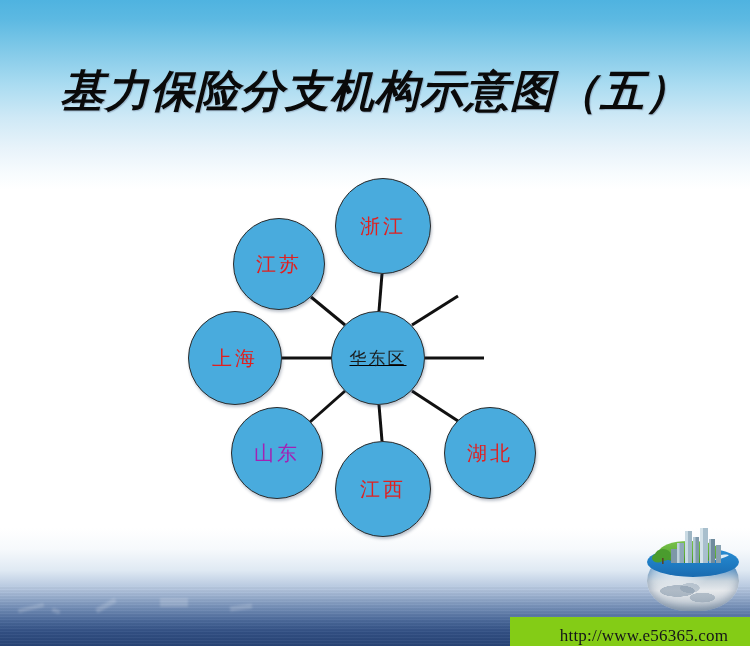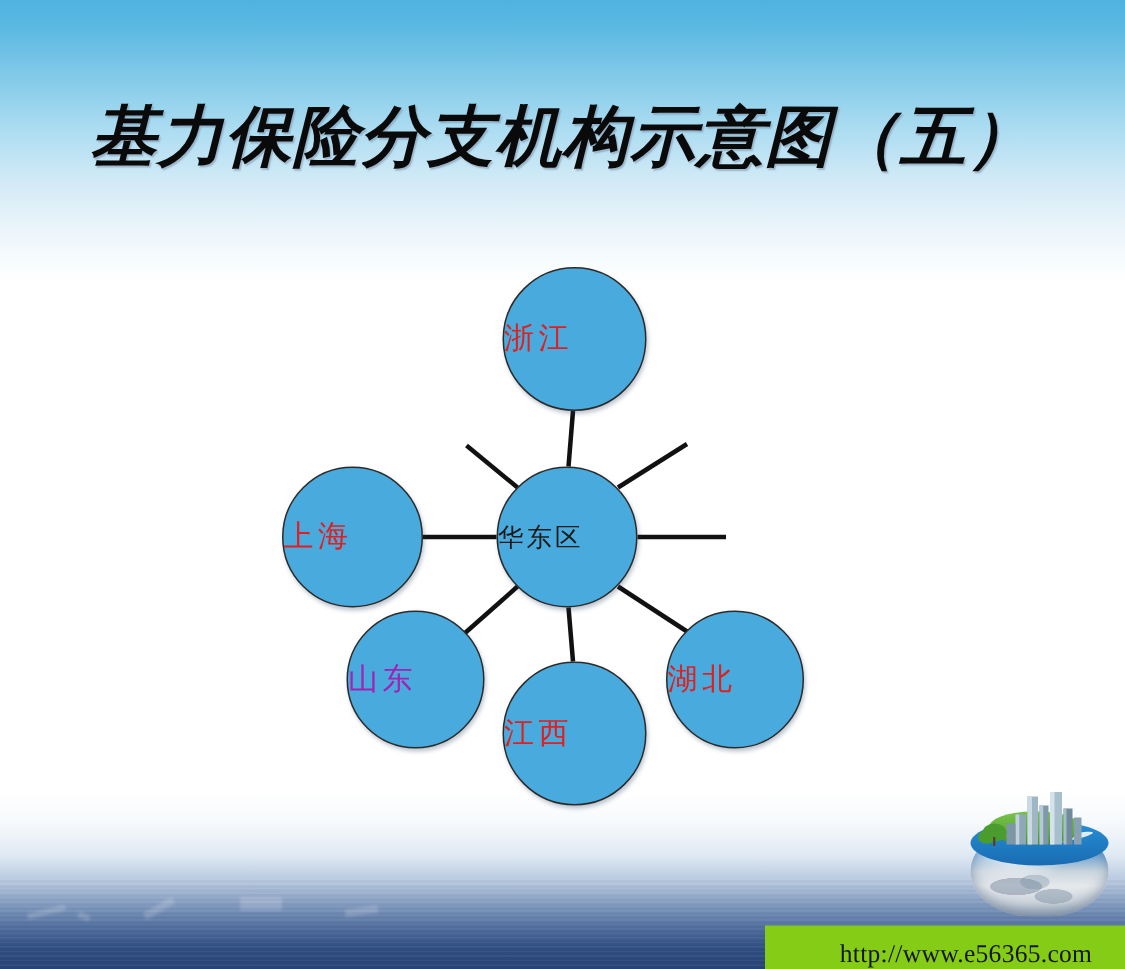--- a/index.html
+++ b/index.html
@@ -75,21 +75,21 @@
   
   #diagram{position:absolute;left:0;top:0;width:750px;height:646px;}
   #edges{position:absolute;left:0;top:0;}
 
   .node{
     position:absolute;
     border-radius:50%;
     background:#49abdd;
     border:1px solid #2b2b2b;
     box-sizing:border-box;
-    display:flex;align-items:center;
+    display:flex;align-items:center;justify-content:center;
     box-shadow:1px 2px 3px rgba(40,60,90,.30);
   }
   .node span{
     font-family:"Liberation Serif","DejaVu Serif",serif;
     font-size:20px;
     letter-spacing:3px;
     line-height:1;
     white-space:nowrap;
     color:#e02020;
   }
@@ -195,22 +195,25 @@
     </div>
 
     <div class="node purple" style="left:231px;top:407px;width:92px;height:92px;">
       <span>山东</span>
     </div>
 
     <div class="node" style="left:188px;top:311px;width:94px;height:94px;">
       <span>上海</span>
     </div>
 
-
-    <div class="node center" style="left:331px;top:311px;width:94px;height:94px;">
+    <div class="node" style="left:233px;top:218px;width:92px;height:92px;">
+      <span>江苏</span>
+    </div>
+
+    <div class="node center" style="left:331px;top:311px;width:94px;height:94px;text-decoration:underline;">
       <span>华东区</span>
     </div>
 
   </div>
 
   <div id="globe-logo">
     <div class="globe-ball"></div>
     <div class="globe-water"></div>
     <div class="globe-land"></div>
     <svg class="globe-city" viewBox="0 0 104 46">

